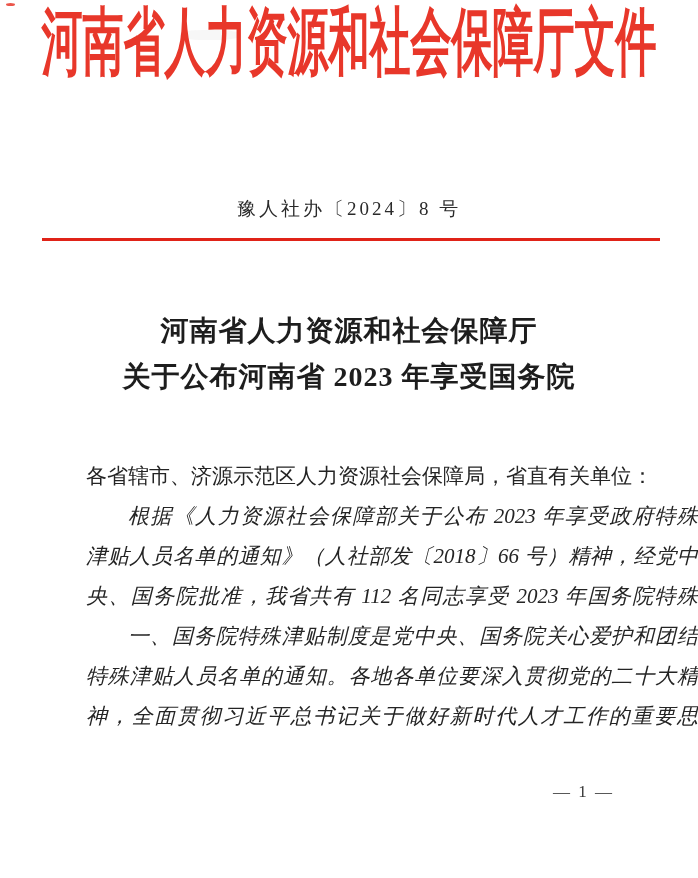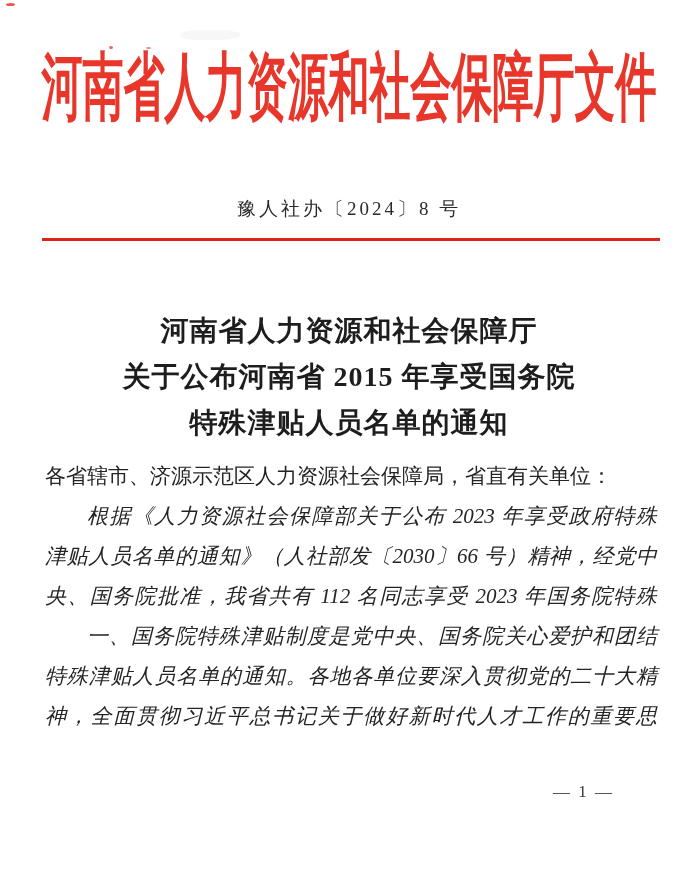--- a/index.html
+++ b/index.html
@@ -21,21 +21,20 @@
   .speck.red3 { left: 146px; top: 47px; width: 5px; height: 2px; background: rgba(232,55,42,0.6); }
   .speck.gray1 { left: 180px; top: 30px; width: 60px; height: 10px; background: rgba(90,90,90,0.05); border-radius: 40%; }
   .speck.gray2 { left: 210px; top: 470px; width: 40px; height: 8px; background: rgba(90,90,90,0.04); border-radius: 40%; }
 
   .masthead {
     position: absolute;
     left: 0; top: 42px;
     width: 100%;
     height: 90px;
     display: flex;
-    align-items: center;
     justify-content: center;
   }
   .masthead-text {
     font-size: 41px;
     font-weight: bold;
     color: #e8372a;
     letter-spacing: 0px;
     white-space: nowrap;
     transform: scaleY(1.8);
     transform-origin: center center;
@@ -72,20 +71,21 @@
     position: absolute;
     left: 45px; top: 456px;
     width: 612px;
     font-size: 21px;
     line-height: 40px;
     color: #242424;
   }
   .doc-body .line {
     width: 100%;
     white-space: nowrap;
+    margin-left: 41px;
   }
   .doc-body .line.justify {
     white-space: normal;
     text-align: justify;
     text-align-last: justify;
     text-justify: inter-character;
     font-style: italic;
   }
   .doc-body .line.indent { text-indent: 2em; }
   .page-number {
@@ -110,28 +110,27 @@
   <div class="masthead">
     <div class="masthead-text">河南省人力资源和社会保障厅文件</div>
   </div>
 
   <div class="doc-number">豫人社办〔2024〕8 号</div>
 
   <div class="red-divider"></div>
 
   <div class="doc-title">
     <div class="title-line">河南省人力资源和社会保障厅</div>
-    <div class="title-line">关于公布河南省 2015 年享受国务院</div>
-    <div class="title-line">特殊津贴人员名单的通知</div>
+    <div class="title-line">关于公布河南省 2023 年享受国务院</div>
   </div>
 
   <div class="doc-body">
     <div class="line">各省辖市、济源示范区人力资源社会保障局，省直有关单位：</div>
     <div class="line indent justify">根据《人力资源社会保障部关于公布 2023 年享受政府特殊</div>
-    <div class="line justify">津贴人员名单的通知》（人社部发〔2030〕66 号）精神，经党中</div>
+    <div class="line justify">津贴人员名单的通知》（人社部发〔2018〕66 号）精神，经党中</div>
     <div class="line justify">央、国务院批准，我省共有 112 名同志享受 2023 年国务院特殊</div>
     <div class="line indent justify">一、国务院特殊津贴制度是党中央、国务院关心爱护和团结</div>
     <div class="line justify">特殊津贴人员名单的通知。各地各单位要深入贯彻党的二十大精</div>
     <div class="line justify">神，全面贯彻习近平总书记关于做好新时代人才工作的重要思</div>
   </div>
 
   <div class="page-number">— 1 —</div>
 
 </div>
 

